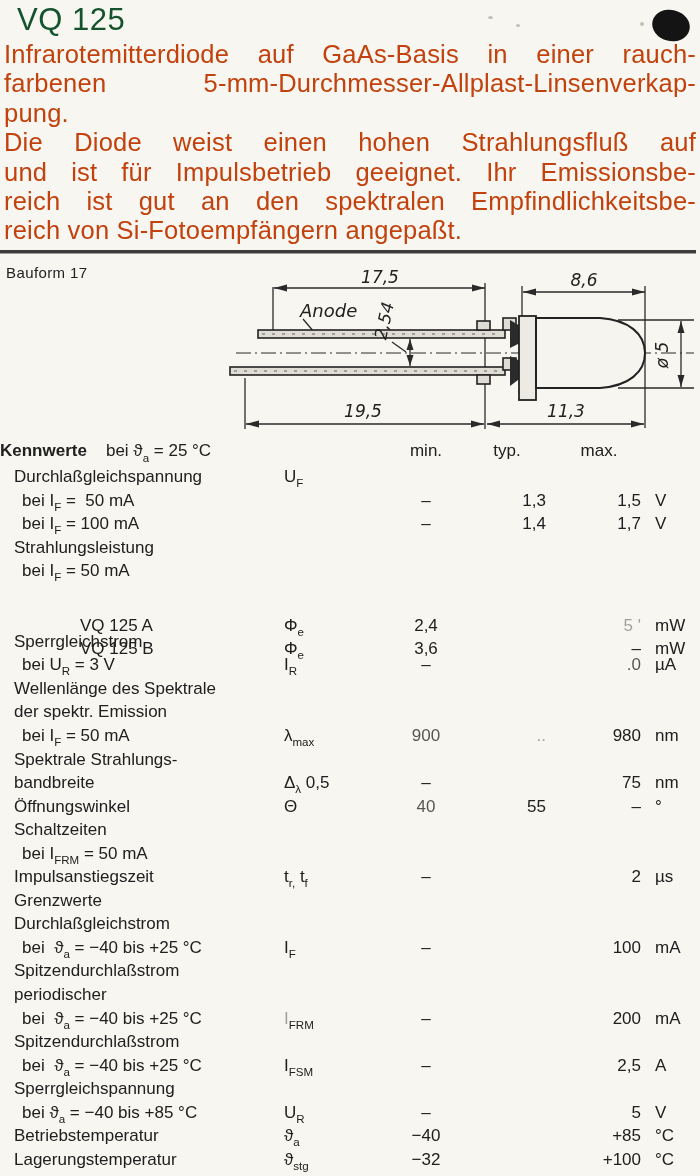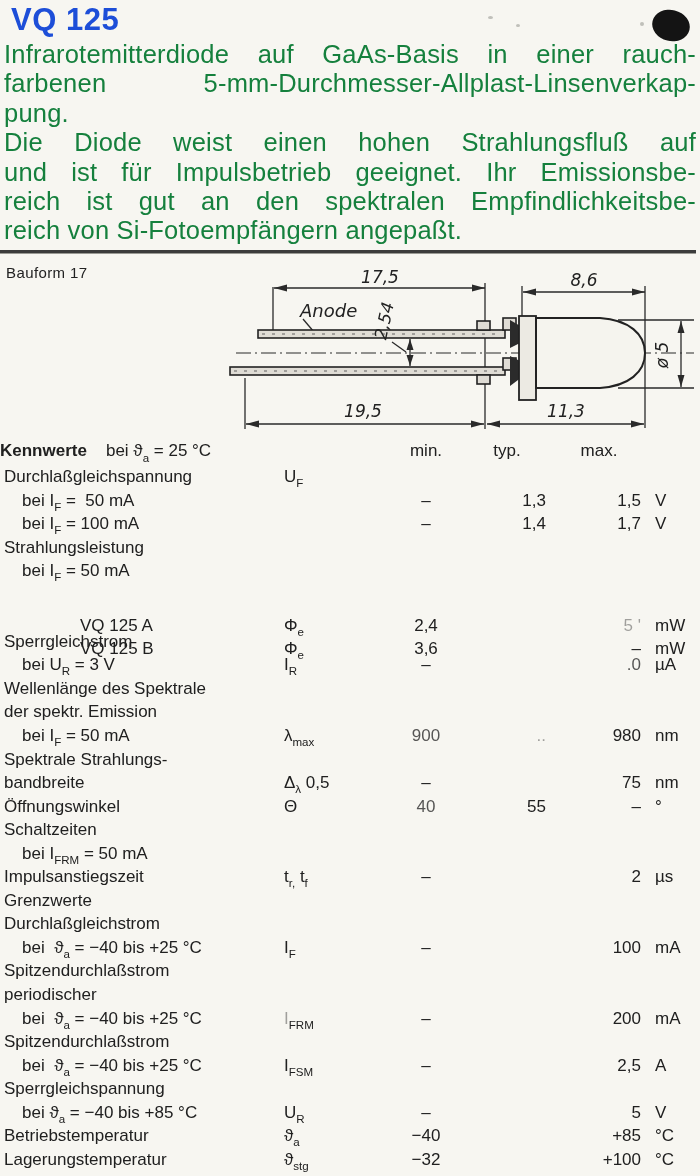--- a/index.html
+++ b/index.html
@@ -4,32 +4,32 @@
 <style>
   html,body{margin:0;padding:0;}
   body{
     width:700px;height:1176px;position:relative;overflow:hidden;
     background:#f7f6f1;
     font-family:"Liberation Sans","DejaVu Sans",sans-serif;
     color:#1c1c1c;
   }
   
   .title{
-    position:absolute;left:11px;top:2px;
-    font-size:31px;font-weight:bold;letter-spacing:.5px;color:#1d4ed8;
+    position:absolute;left:17px;top:2px;
+    font-size:31px;font-weight:normal;letter-spacing:.5px;color:#14532d;
   }
   .scan-dot{
     position:absolute;left:652px;top:10px;width:38px;height:31px;
     background:#141414;border-radius:50%;transform:rotate(14deg);
   }
   .speck{position:absolute;background:#8a8a84;border-radius:50%;opacity:.5;}
   
   .intro{
     position:absolute;left:4px;top:40px;width:692px;
-    font-size:25.5px;line-height:29.4px;color:#15803d;letter-spacing:.2px;
+    font-size:25.5px;line-height:29.4px;color:#c2410c;letter-spacing:.2px;
   }
   .intro .ln{text-align:justify;}
   .intro .ln.just{text-align-last:justify;}
   
   .divider{
     position:absolute;left:0;top:250px;width:696px;height:3px;
     background:#3c3c3c;border-bottom:1px solid #9a9a94;
   }
   
   .bauform-label{
@@ -41,21 +41,21 @@
   
   .spec{position:absolute;left:0;top:437px;width:696px;font-size:17px;color:#202020;}
   .t-head,.t-row{
     display:grid;grid-template-columns:278px 112px 72px 90px 94px 50px;
     align-items:baseline;
   }
   .t-head{height:28px;line-height:28px;}
   .t-row{height:23.55px;line-height:23.55px;}
   .t-row.bold,.bold{font-weight:normal;}
   .c{overflow:visible;white-space:pre;}
-  .c.label{padding-left:4px;}
+  .c.label{padding-left:14px;}
   .c.label.ind1{padding-left:22px;}
   .c.label.ind2{padding-left:80px;margin-top:31px;}
   .c.sym{padding-left:6px;}
   .c.min{text-align:center;}
   .c.typ{text-align:right;padding-right:6px;}
   .c.max{text-align:right;padding-right:5px;}
   .c.unit{text-align:left;padding-left:9px;}
   .hd{text-align:center;font-weight:normal;}
   .hd-label{}
   .hd-label .k-title{font-weight:bold;}

